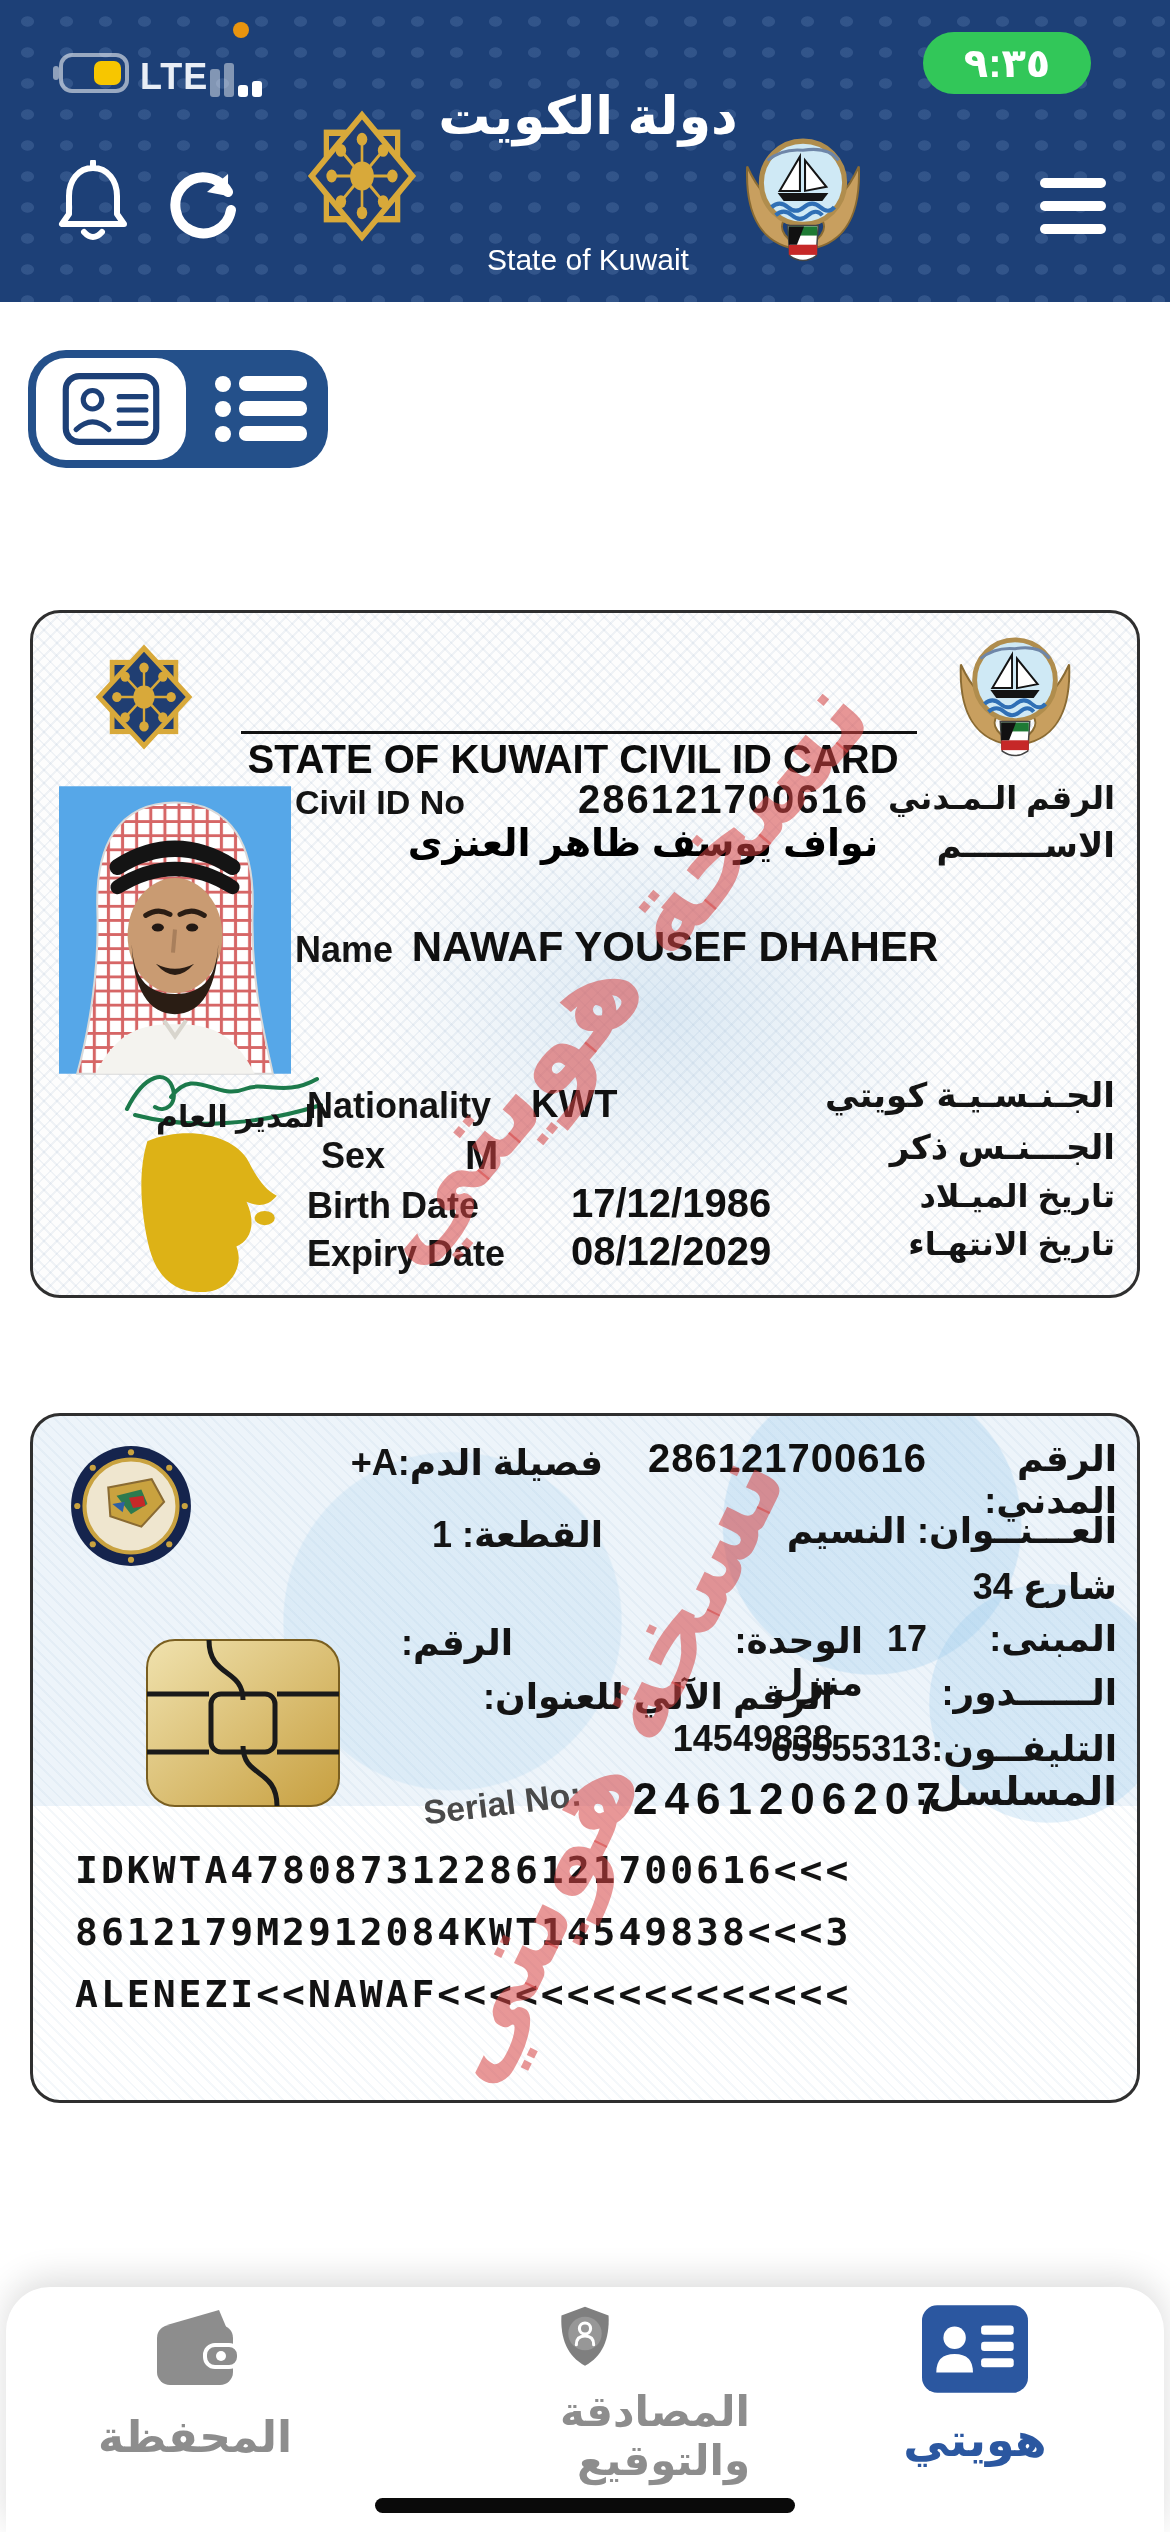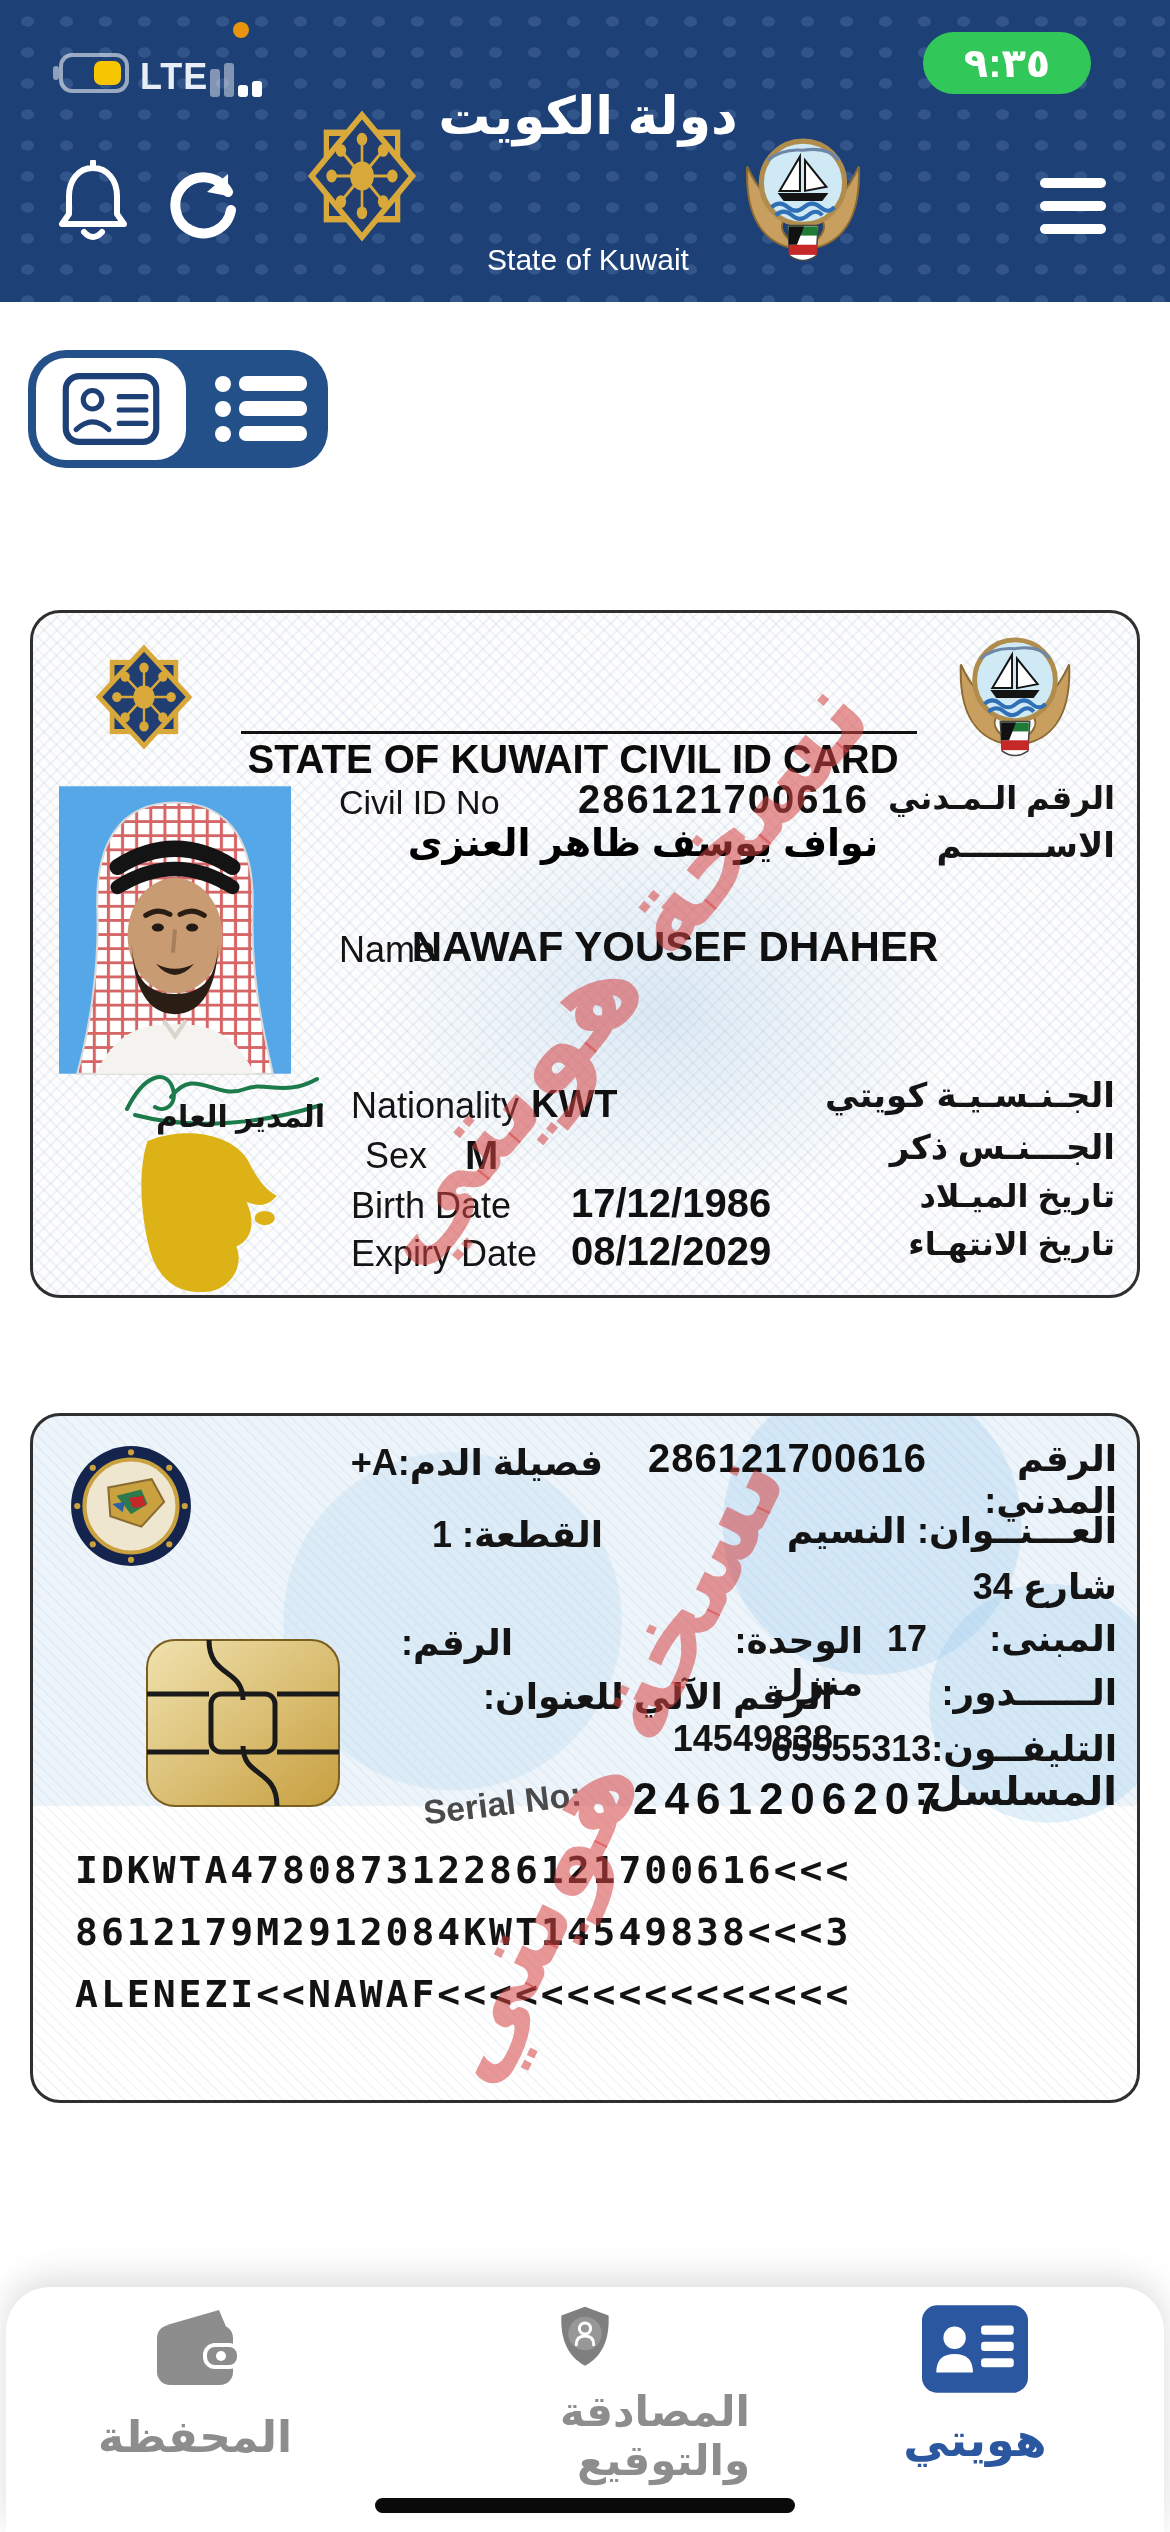--- a/index.html
+++ b/index.html
@@ -33,21 +33,21 @@
       radial-gradient(ellipse 420px 310px at 57% 58%,rgba(165,200,228,0.38),rgba(165,200,228,0) 70%),
       repeating-linear-gradient(45deg,rgba(120,150,185,0.10) 0 2px,transparent 2px 9px),
       repeating-linear-gradient(-45deg,rgba(120,150,185,0.10) 0 2px,transparent 2px 9px),#fdfdfd;}
   .card-back{top:1413px;height:690px;
     background:
       radial-gradient(circle 150px at 76% 16%,rgba(150,200,235,0.30),rgba(150,200,235,0.30) 99%,transparent 100%),
       radial-gradient(circle 120px at 92% 42%,rgba(150,200,235,0.28),rgba(150,200,235,0.28) 99%,transparent 100%),
       radial-gradient(circle 170px at 38% 30%,rgba(160,205,235,0.22),rgba(160,205,235,0.22) 99%,transparent 100%),
       repeating-linear-gradient(45deg,rgba(120,160,195,0.08) 0 2px,transparent 2px 8px),
       linear-gradient(#edf4fa 0 57%,#ffffff 57%),#fff;}
-  .en-label{font-size:36px;font-weight:normal;color:#141414;margin-left:44px;}
+  .en-label{font-size:36px;font-weight:bold;color:#141414;}
   .ar-label{font-size:34px;font-weight:bold;color:#141414;direction:rtl;text-align:right;}
   .val{font-size:40px;font-weight:bold;color:#101010;}
   .cal-card{font-size:56px;font-weight:bold;color:#0d0d0d;text-align:center;direction:rtl;word-spacing:46px;}
   .watermark{display:flex;align-items:center;justify-content:center;font-weight:bold;
     color:rgba(214,66,66,0.55);pointer-events:none;white-space:nowrap;}
   .mrz{font-family:"DejaVu Sans Mono","Liberation Mono",monospace;font-size:38px;font-weight:bold;
     color:#131313;letter-spacing:3px;white-space:nowrap;}
 
   
   .navpanel{position:absolute;left:6px;top:2287px;width:1158px;height:245px;background:#fff;

